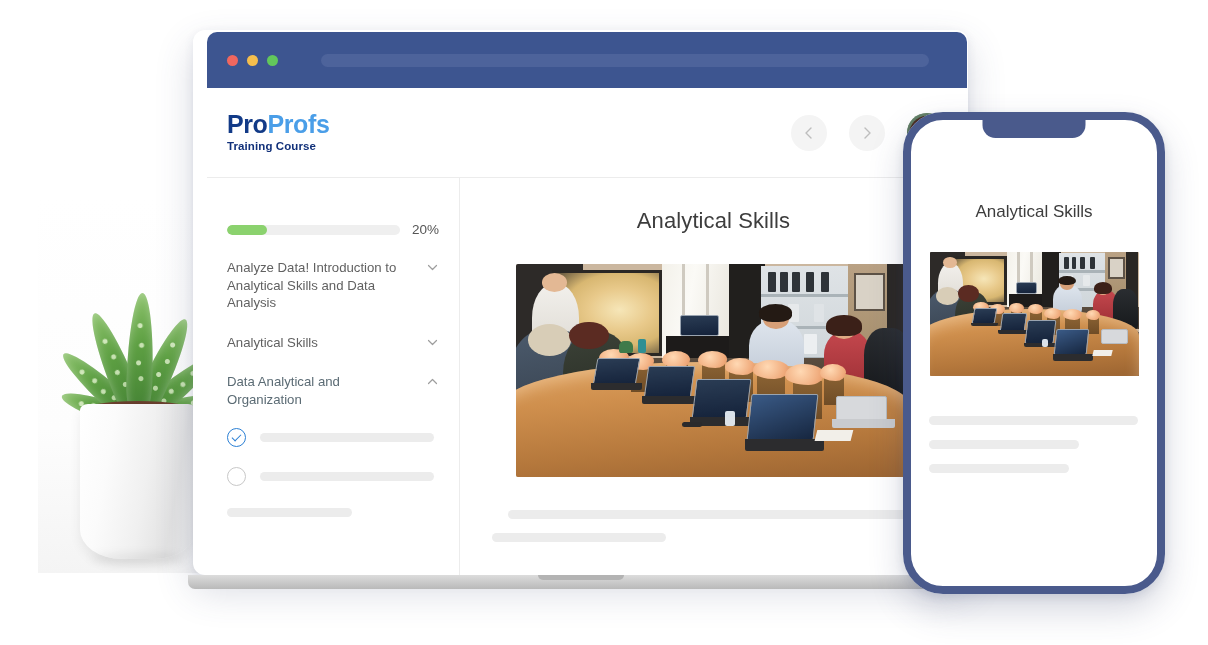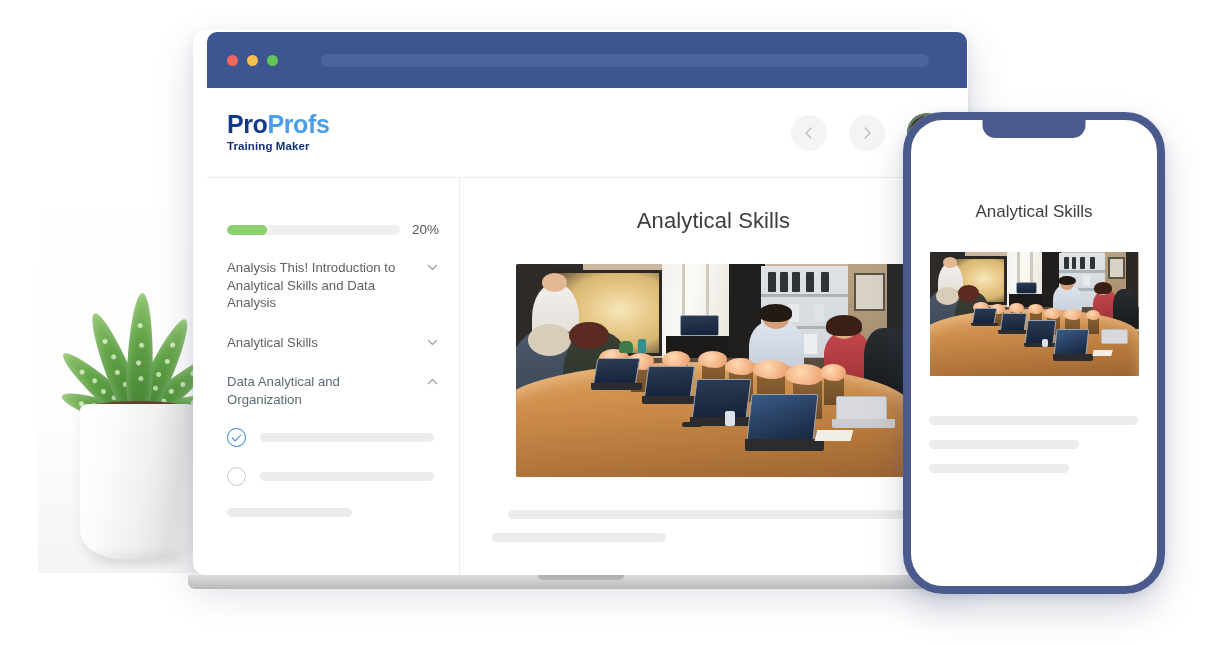--- a/index.html
+++ b/index.html
@@ -474,21 +474,21 @@
           <span class="dot red"></span>
           <span class="dot yellow"></span>
           <span class="dot green"></span>
         </div>
         <div class="urlbar" title=""></div>
       </div>
 
       <div class="app-header">
         <div class="logo">
           <div class="logo-top"><span class="logo-pro">Pro</span><span class="logo-profs">Profs</span></div>
-          <div class="logo-sub">Training Maker</div>
+          <div class="logo-sub">Training Course</div>
         </div>
 
         <div class="header-right">
           <button class="navbtn">
             <svg width="14" height="14" viewBox="0 0 14 14">
               <path d="M9 2 L4 7 L9 12" fill="none" stroke="#bdbdbd" stroke-width="1.4" stroke-linecap="round" stroke-linejoin="round"></path>
             </svg>
           </button>
           <button class="navbtn">
             <svg width="14" height="14" viewBox="0 0 14 14">
@@ -511,21 +511,21 @@
         <div class="sidebar">
 
           <div class="progress-row">
             <div class="progress-track">
               <div class="progress-fill" id="progress-fill" style="width: 23%; background: rgb(139, 210, 110);"></div>
             </div>
             <div class="progress-pct">20%</div>
           </div>
 
           <div class="module">
-            <div class="module-label">Analysis This! Introduction to Analytical Skills and Data Analysis</div>
+            <div class="module-label">Analyze Data! Introduction to Analytical Skills and Data Analysis</div>
             <svg class="chev" width="13" height="13" viewBox="0 0 13 13">
               <path d="M2.5 4.5 L6.5 8.5 L10.5 4.5" fill="none" stroke="#9e9e9e" stroke-width="1.2" stroke-linecap="round" stroke-linejoin="round"></path>
             </svg>
           </div>
 
           <div class="module">
             <div class="module-label">Analytical Skills</div>
             <svg class="chev" width="13" height="13" viewBox="0 0 13 13">
               <path d="M2.5 4.5 L6.5 8.5 L10.5 4.5" fill="none" stroke="#9e9e9e" stroke-width="1.2" stroke-linecap="round" stroke-linejoin="round"></path>
             </svg>

